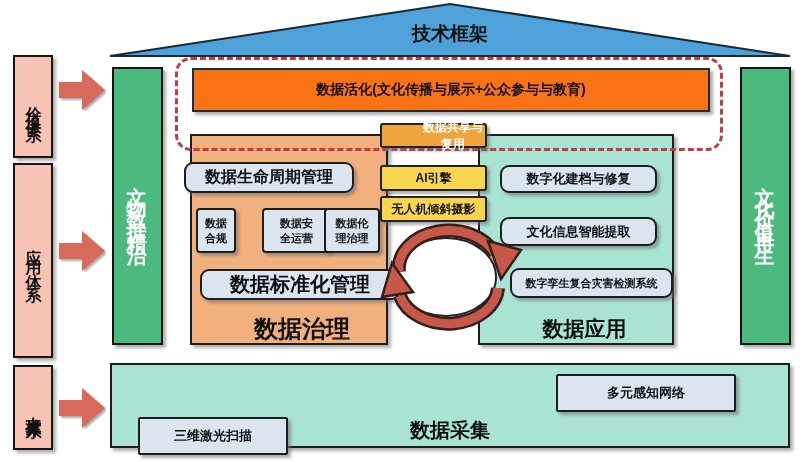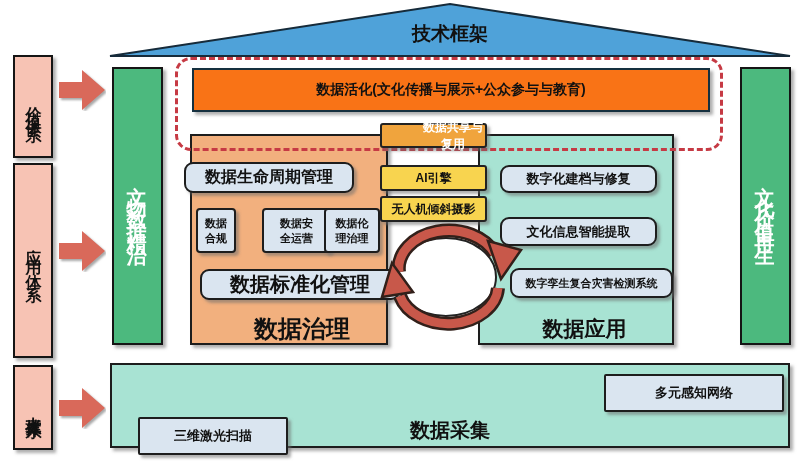--- a/index.html
+++ b/index.html
@@ -55,21 +55,21 @@
           border-radius:3px;font-weight:bold;font-size:12px;z-index:5;}
   #engine-ai{top:165px;}
   #engine-twin{top:196px;}
   
   #collection{left:110px;top:363px;width:680px;height:85px;background:#A8E3D3;
               border:2.5px solid #1d1d1d;}
   .colbox{top:374px;height:38px;background:#DAE5F0;border:2px solid #1d1d1d;
           border-radius:2px;font-weight:bold;font-size:13px;}
   #col-i1{left:138px;width:150px;margin-top:43px;}
   #col-i2{left:325px;width:150px;}
-  #col-i3{left:604px;width:180px;}
+  #col-i3{left:556px;width:180px;}
   #col-title{left:110px;top:416px;width:680px;height:28px;font-size:20px;font-weight:bold;}
   svg{display:block;}
 </style>
 </head>
 <body>
 
 <div id="stage">
 
   <svg class="abs" style="left:95px;top:0;z-index:1;" width="710" height="62" viewBox="0 0 710 62">
     <polygon points="15,56 355,4 695,56" fill="#4FA2D9" stroke="#162b3a" stroke-width="2"></polygon>

